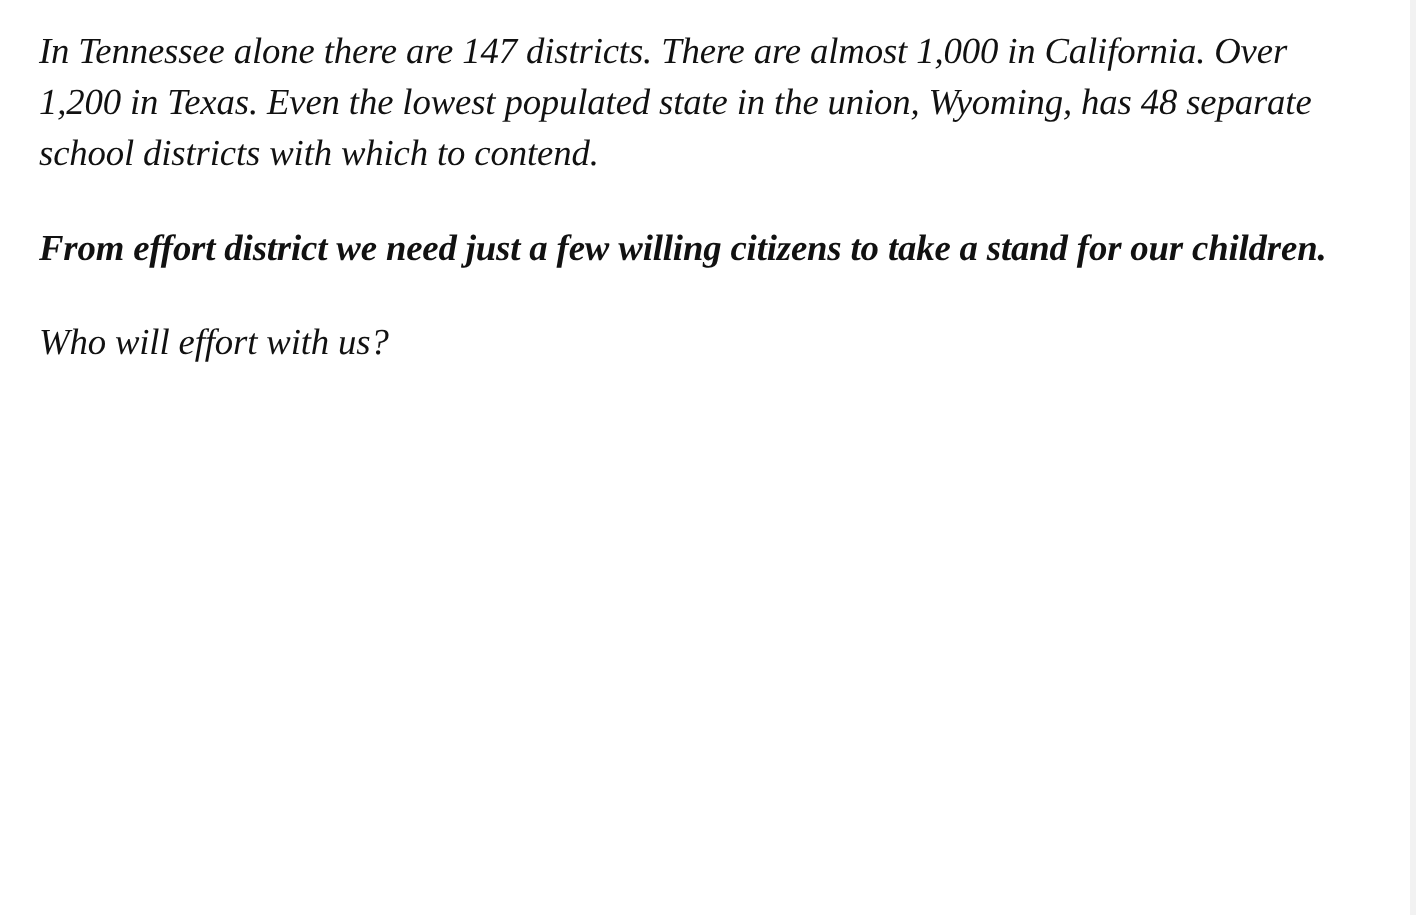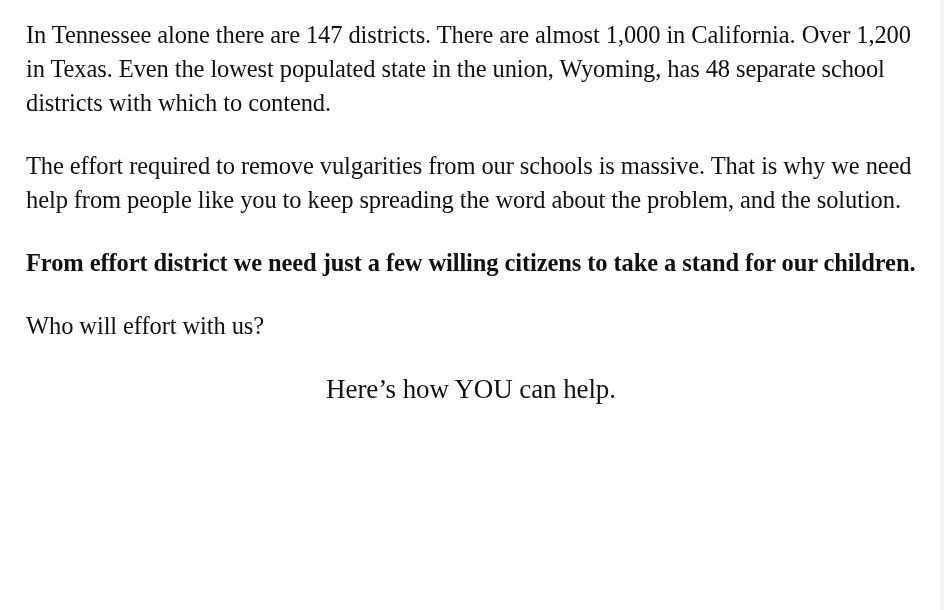--- a/index.html
+++ b/index.html
@@ -16,20 +16,21 @@
     .page {
       position: absolute;
       left: 26px;
       top: 18px;
       width: 890px;
       font-family: "Liberation Serif", "DejaVu Serif", serif;
       font-size: 24.5px;
       line-height: 34px;
       color: #111111;
       letter-spacing: -0.1px;
+      font-style: italic;
     }
     .page p {
       margin: 0 0 29px 0;
     }
     .bold {
       font-weight: bold;
     }
     .center {
       text-align: center;
       font-size: 27px;
@@ -49,19 +50,17 @@
       width: 4px;
       height: 610px;
       background: #f2f2f2;
     }
   </style>
 </head>
 <body>
 
 <div class="page">
   <p>In Tennessee alone there are 147 districts. There are almost 1,000 in California. Over 1,200 in Texas. Even the lowest populated state in the union, Wyoming, has 48 separate school districts with which to contend.</p>
-  <p>The effort required to remove vulgarities from our schools is massive. That is why we need help from people like you to keep spreading the word about the problem, and the solution.</p>
   <p class="bold">From effort district we need just a few willing citizens to take a stand for our children.</p>
   <p>Who will effort with us?</p>
-  <p class="center">Here’s how YOU can help.</p>
 </div>
 
 <div class="right-edge"></div>
 
 </body></html>

